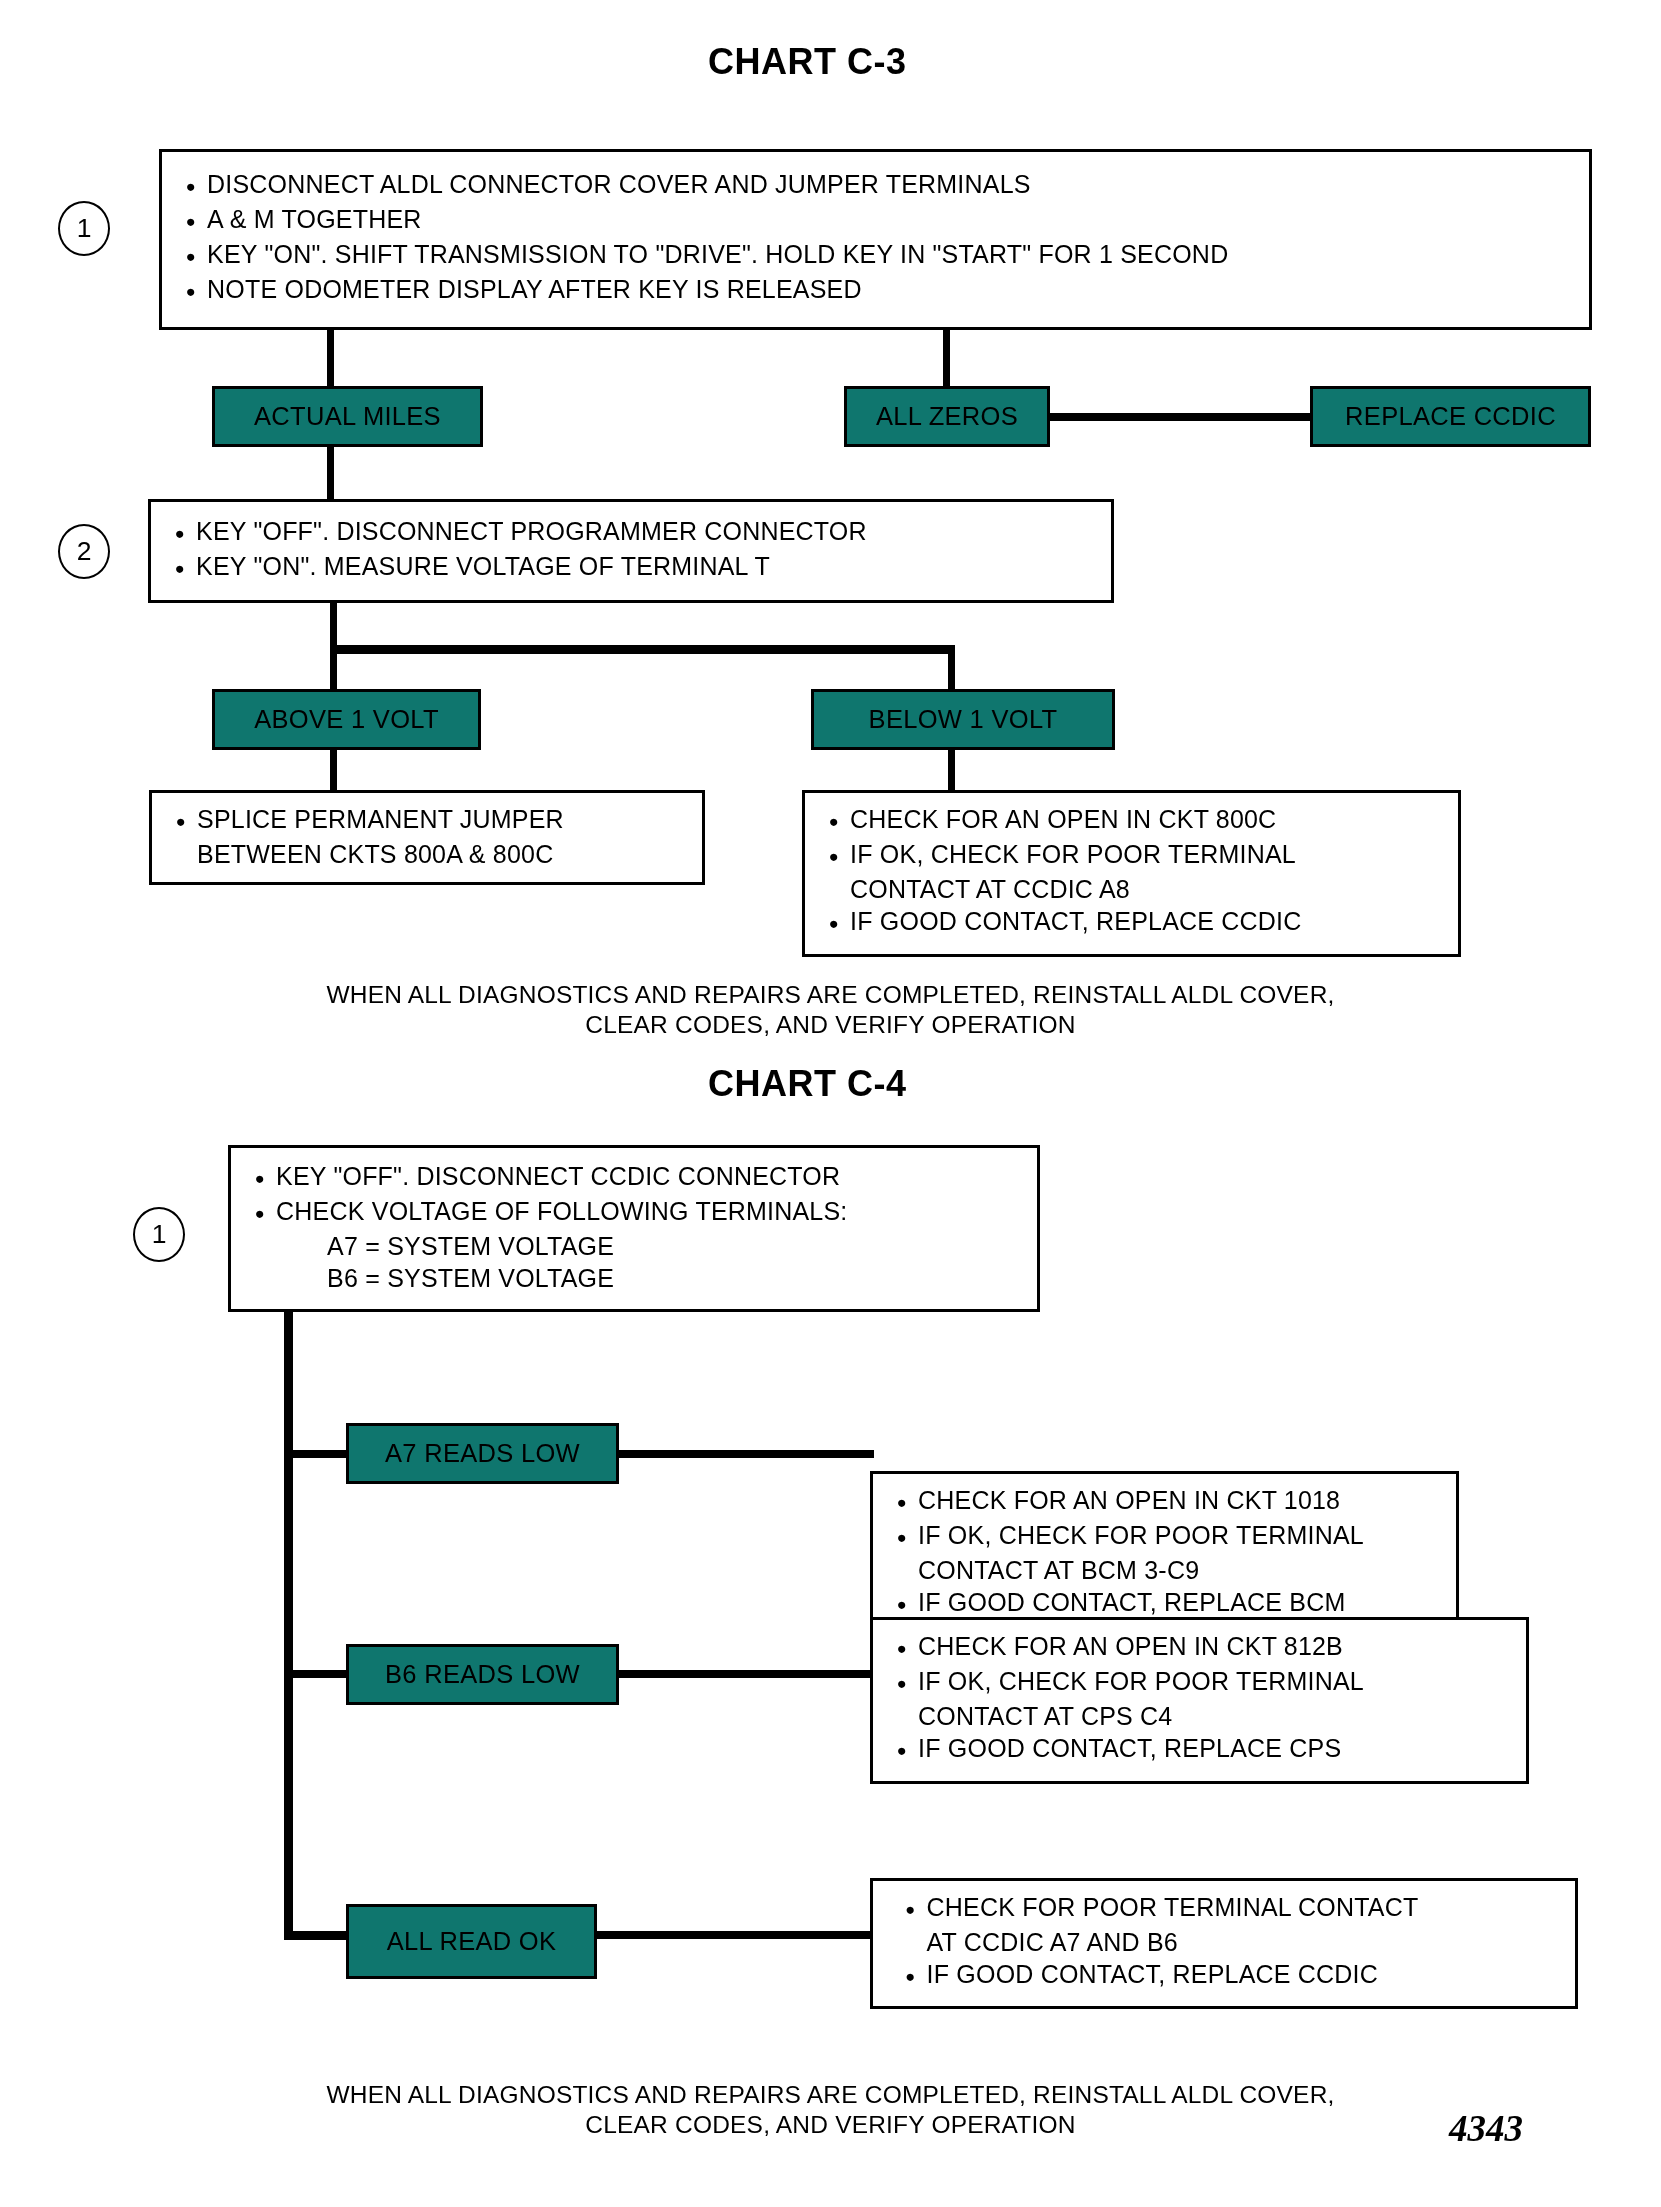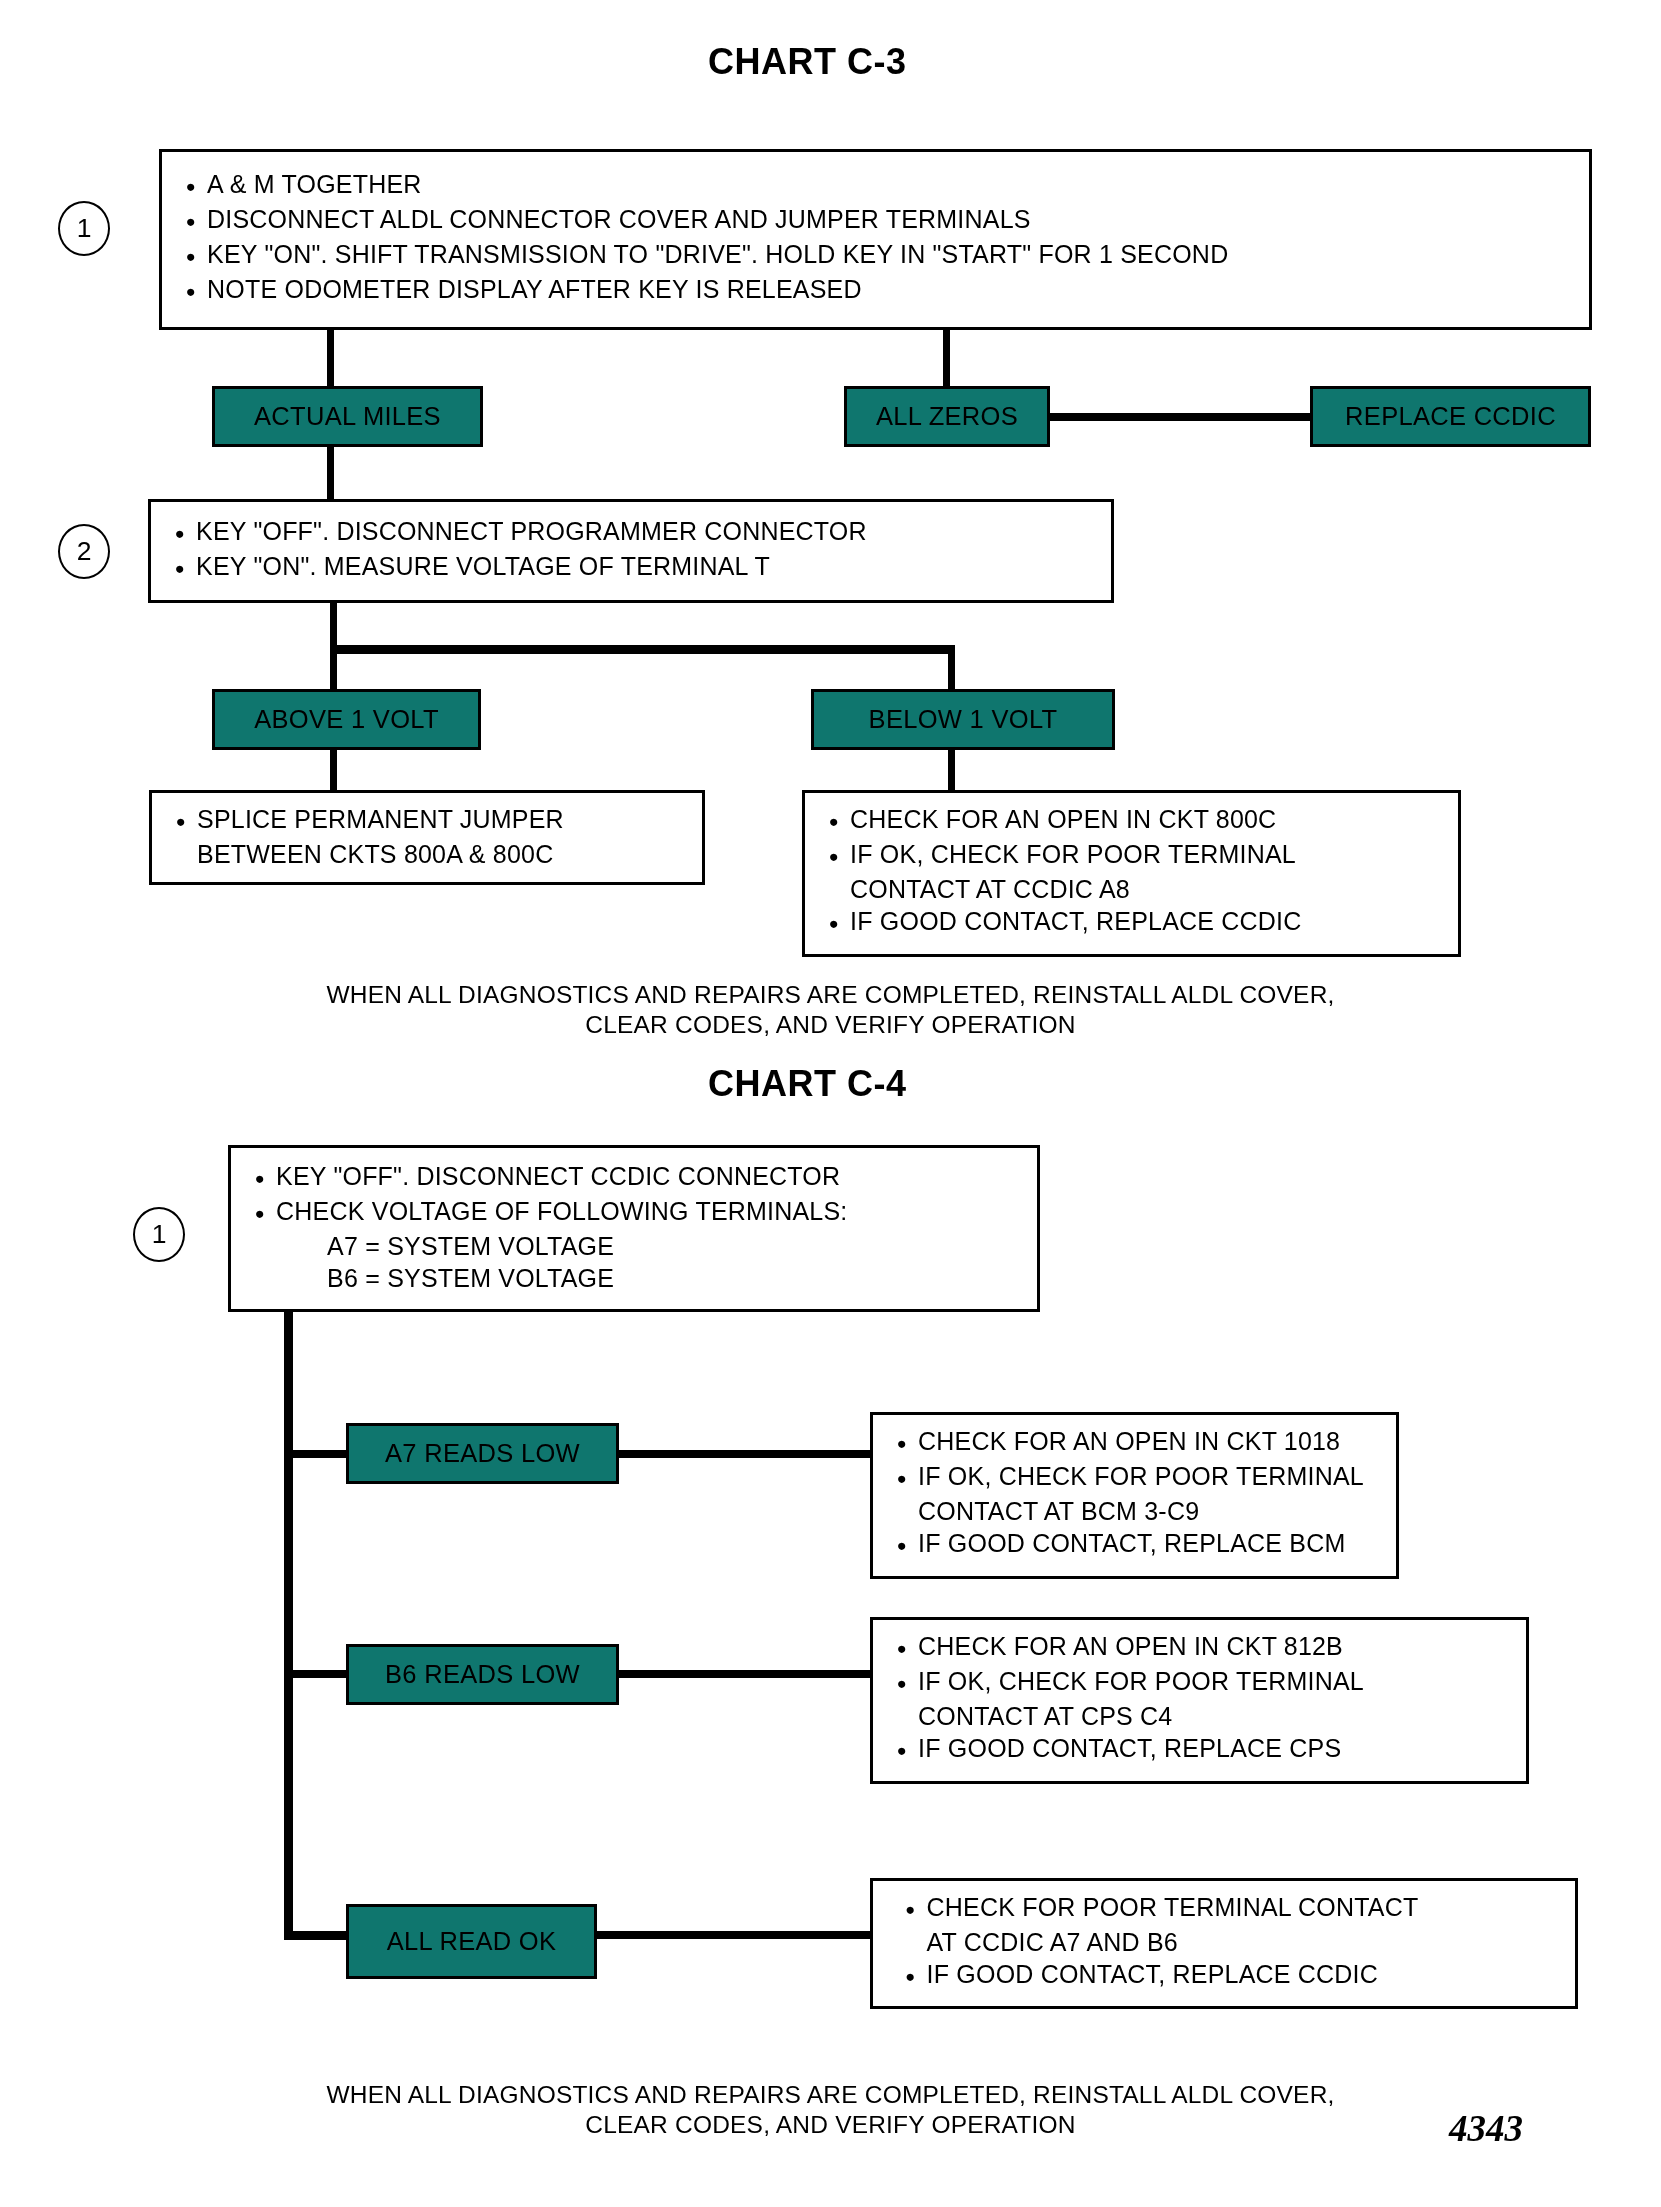--- a/index.html
+++ b/index.html
@@ -106,25 +106,25 @@
 <div class="page">
 
   <div class="chart-title" style="left:708px; top:41px;">CHART C-3</div>
 
   <div class="step-circle" style="left:58px; top:201px; width:52px; height:55px;">1</div>
 
   <div class="box" style="left:159px; top:149px; width:1433px; height:181px;">
     <div class="box-inner" style="padding-top:15.7px; padding-left:23.5px;">
       <div class="line-row">
         <span class="bullet"></span>
+        <span class="txt">DISCONNECT ALDL CONNECTOR COVER AND JUMPER TERMINALS</span>
+      </div>
+      <div class="line-row">
+        <span class="bullet"></span>
         <span class="txt">A &amp; M TOGETHER</span>
-      </div>
-      <div class="line-row">
-        <span class="bullet"></span>
-        <span class="txt">DISCONNECT ALDL CONNECTOR COVER AND JUMPER TERMINALS</span>
       </div>
       <div class="line-row">
         <span class="bullet"></span>
         <span class="txt">KEY "ON". SHIFT TRANSMISSION TO "DRIVE". HOLD KEY IN "START" FOR 1 SECOND</span>
       </div>
       <div class="line-row">
         <span class="bullet"></span>
         <span class="txt">NOTE ODOMETER DISPLAY AFTER KEY IS RELEASED</span>
       </div>
     </div>
@@ -245,21 +245,21 @@
   </div>
 
   <div class="conn" style="left:284px; top:1311px; width:8.8px; height:627px;"></div>
 
   <div class="conn" style="left:284px; top:1450px; width:65px; height:7.8px;"></div>
   <div class="label-box" style="left:346px; top:1423px; width:273px; height:61px;">
     <span>A7 READS LOW</span>
   </div>
   <div class="conn" style="left:619px; top:1450px; width:255px; height:7.8px;"></div>
 
-  <div class="box" style="left:870px; top:1412px; width:529px; height:167px;">
+  <div class="box" style="left:870px; top:1471px; width:589px; height:167px;">
     <div class="box-inner" style="padding-top:9.8px; padding-left:23.5px;">
       <div class="line-row">
         <span class="bullet"></span>
         <span class="txt">CHECK FOR AN OPEN IN CKT 1018</span>
       </div>
       <div class="line-row">
         <span class="bullet"></span>
         <span class="txt">IF OK, CHECK FOR POOR TERMINAL</span>
       </div>
       <div class="line-row">

